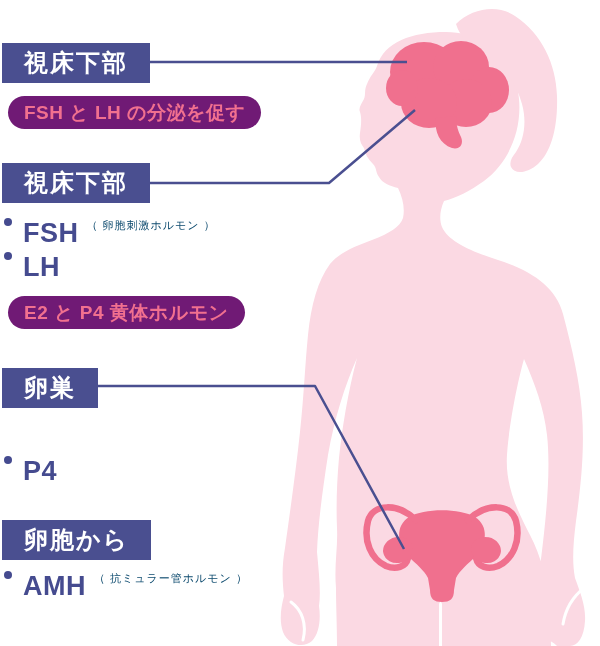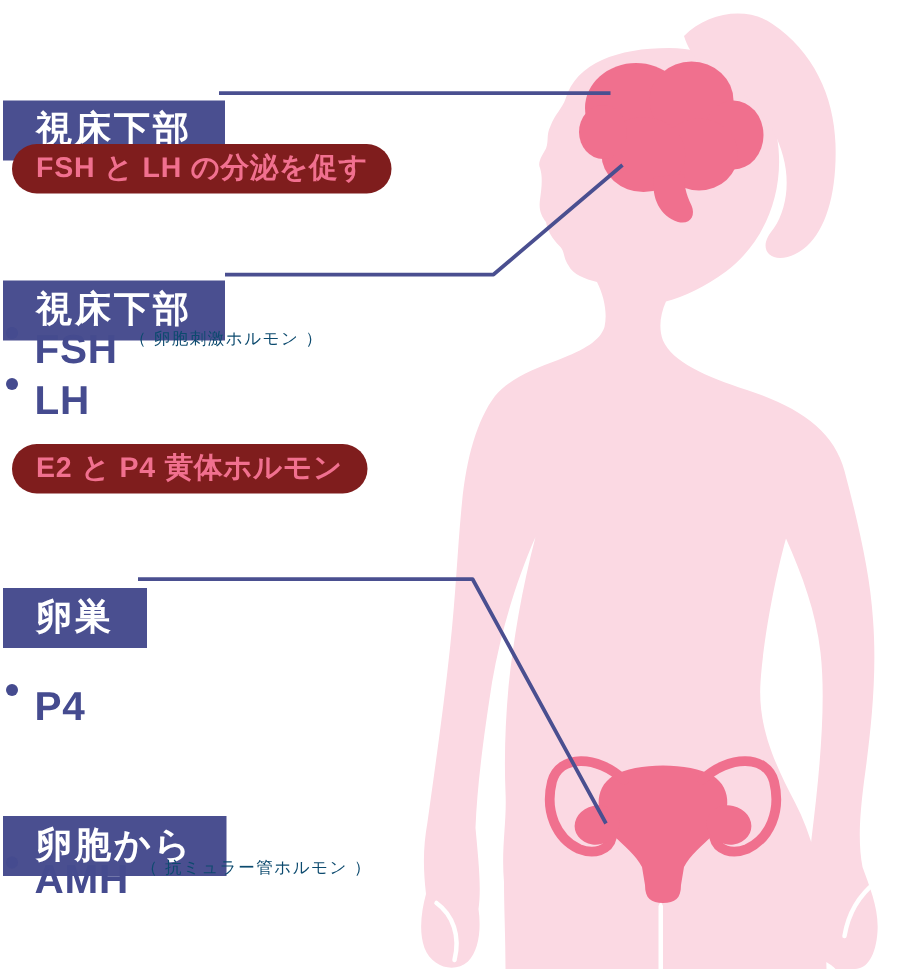--- a/index.html
+++ b/index.html
@@ -4,25 +4,25 @@
 <style>
   html,body{margin:0;padding:0;background:#fff;}
   .stage{
     position:relative;width:600px;height:646px;background:#ffffff;overflow:hidden;
     font-family:"Liberation Sans","DejaVu Sans",sans-serif;
   }
   .illus{position:absolute;left:0;top:0;width:600px;height:646px;}
   .labelbox{
     position:absolute;height:40px;line-height:40px;padding:0 22px;
     background:#4A4F90;color:#ffffff;font-size:24px;font-weight:bold;
-    letter-spacing:2px;white-space:nowrap;z-index:3;margin-top:24px;
+    letter-spacing:2px;white-space:nowrap;z-index:3;
   }
   .pill{
     position:absolute;height:33px;line-height:33px;padding:0 16px;
-    background:#7f1d1d;color:#F1708F;font-size:19px;font-weight:bold;
+    background:#701a75;color:#F1708F;font-size:19px;font-weight:bold;
     border-radius:17px;letter-spacing:0.5px;white-space:nowrap;z-index:3;
   }
   .hrow{
     position:absolute;display:flex;align-items:flex-start;z-index:3;white-space:nowrap;
   }
   .dot{width:8px;height:8px;border-radius:50%;background:#454B8F;margin-right:11px;flex:0 0 auto;}
   .abbr{font-size:27px;font-weight:bold;color:#454B8F;letter-spacing:0.5px;}
   .desc{font-size:11px;font-weight:400;color:#0c4a6e;margin-left:8px;letter-spacing:1px;}
 </style>
 </head>

